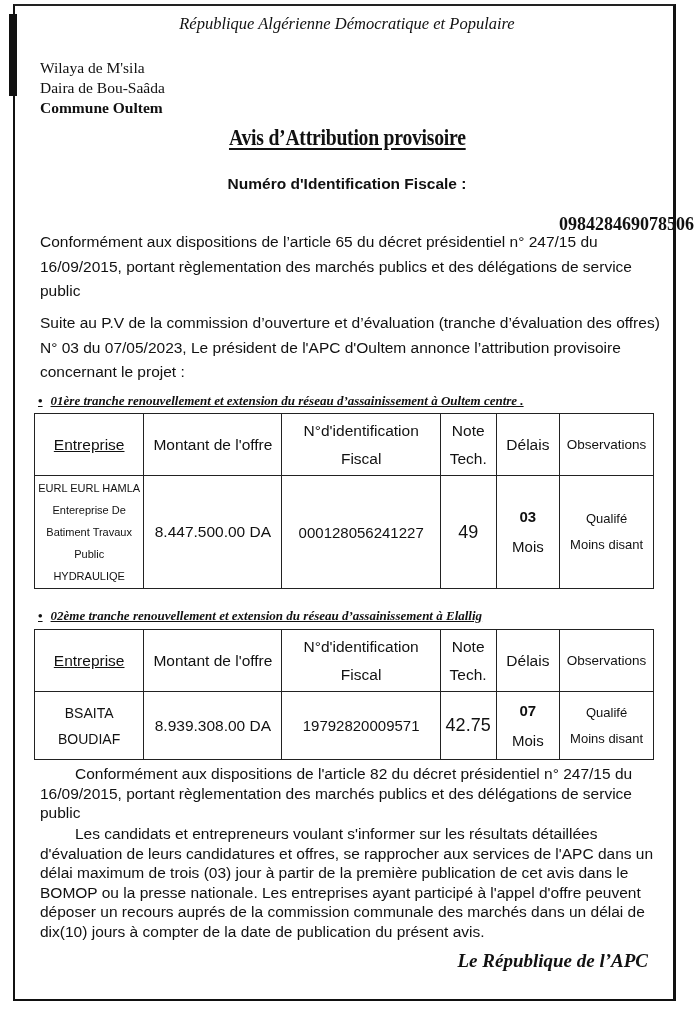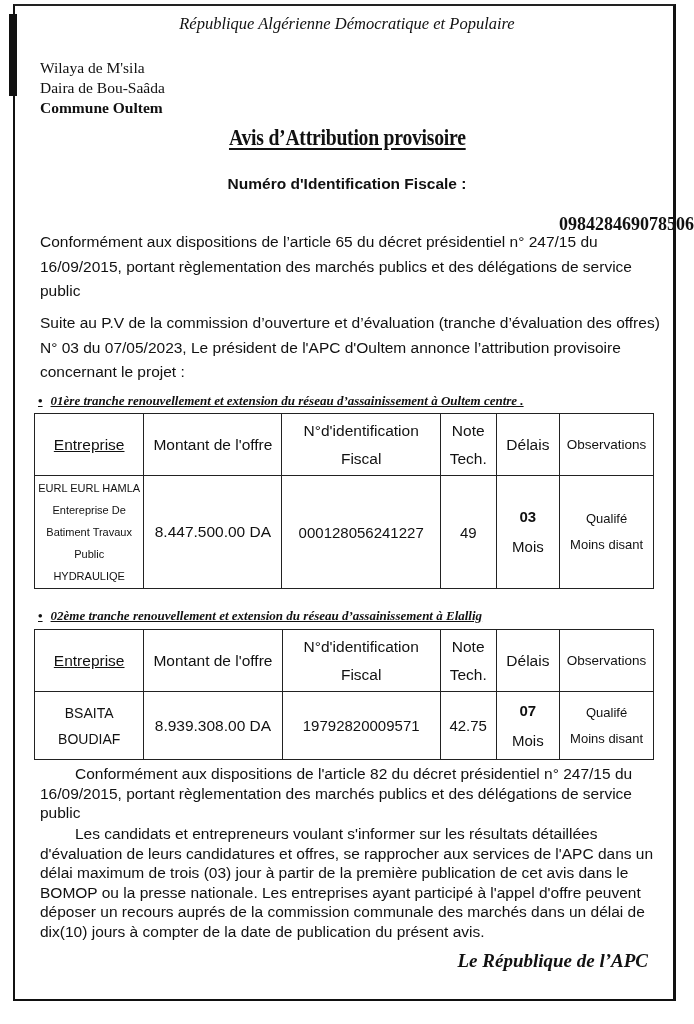--- a/index.html
+++ b/index.html
@@ -24,21 +24,21 @@
   table.att td, table.att th { border:1.3px solid #222; text-align:center; vertical-align:middle; padding:0; font-weight:normal; }
   table.att th { font-size:15.5px; line-height:28px; }
   table.att th.obs { font-size:13.5px; }
   .t1 { top:413px; }
   .t2 { top:629px; }
   .c1 { width:109px;text-decoration:underline; } .c2 { width:138px; } .c3 { width:158px; } .c4 { width:55px; } .c5 { width:63px; } .c6 { width:93px; }
   .cell-ent { font-size:11px; line-height:22px; }
   .cell-ent2 { font-size:14px; line-height:26px; }
   .cell-amt { font-weight:bold; font-size:15.5px; }
   .cell-nif { font-weight:bold; font-size:15px; }
-  .cell-note { font-weight:bold; font-size:15px; }
+  .cell-note { font-weight:bold; font-size:18px; }
   .cell-del { font-size:15px; line-height:30px; }
   .cell-del b { font-weight:bold; }
   .cell-obs { font-size:13px; line-height:26px; }
   .t1 thead tr { height:62px; }
   .t1 tbody tr { height:113px; }
   .t2 thead tr { height:62px; }
   .t2 tbody tr { height:68px; }
   .p3 { top:764px; font-size:15.5px; line-height:19.5px; }
   .p4 { top:824px; font-size:15.5px; line-height:19.5px; }
   .indent { display:inline-block; width:35px; }

